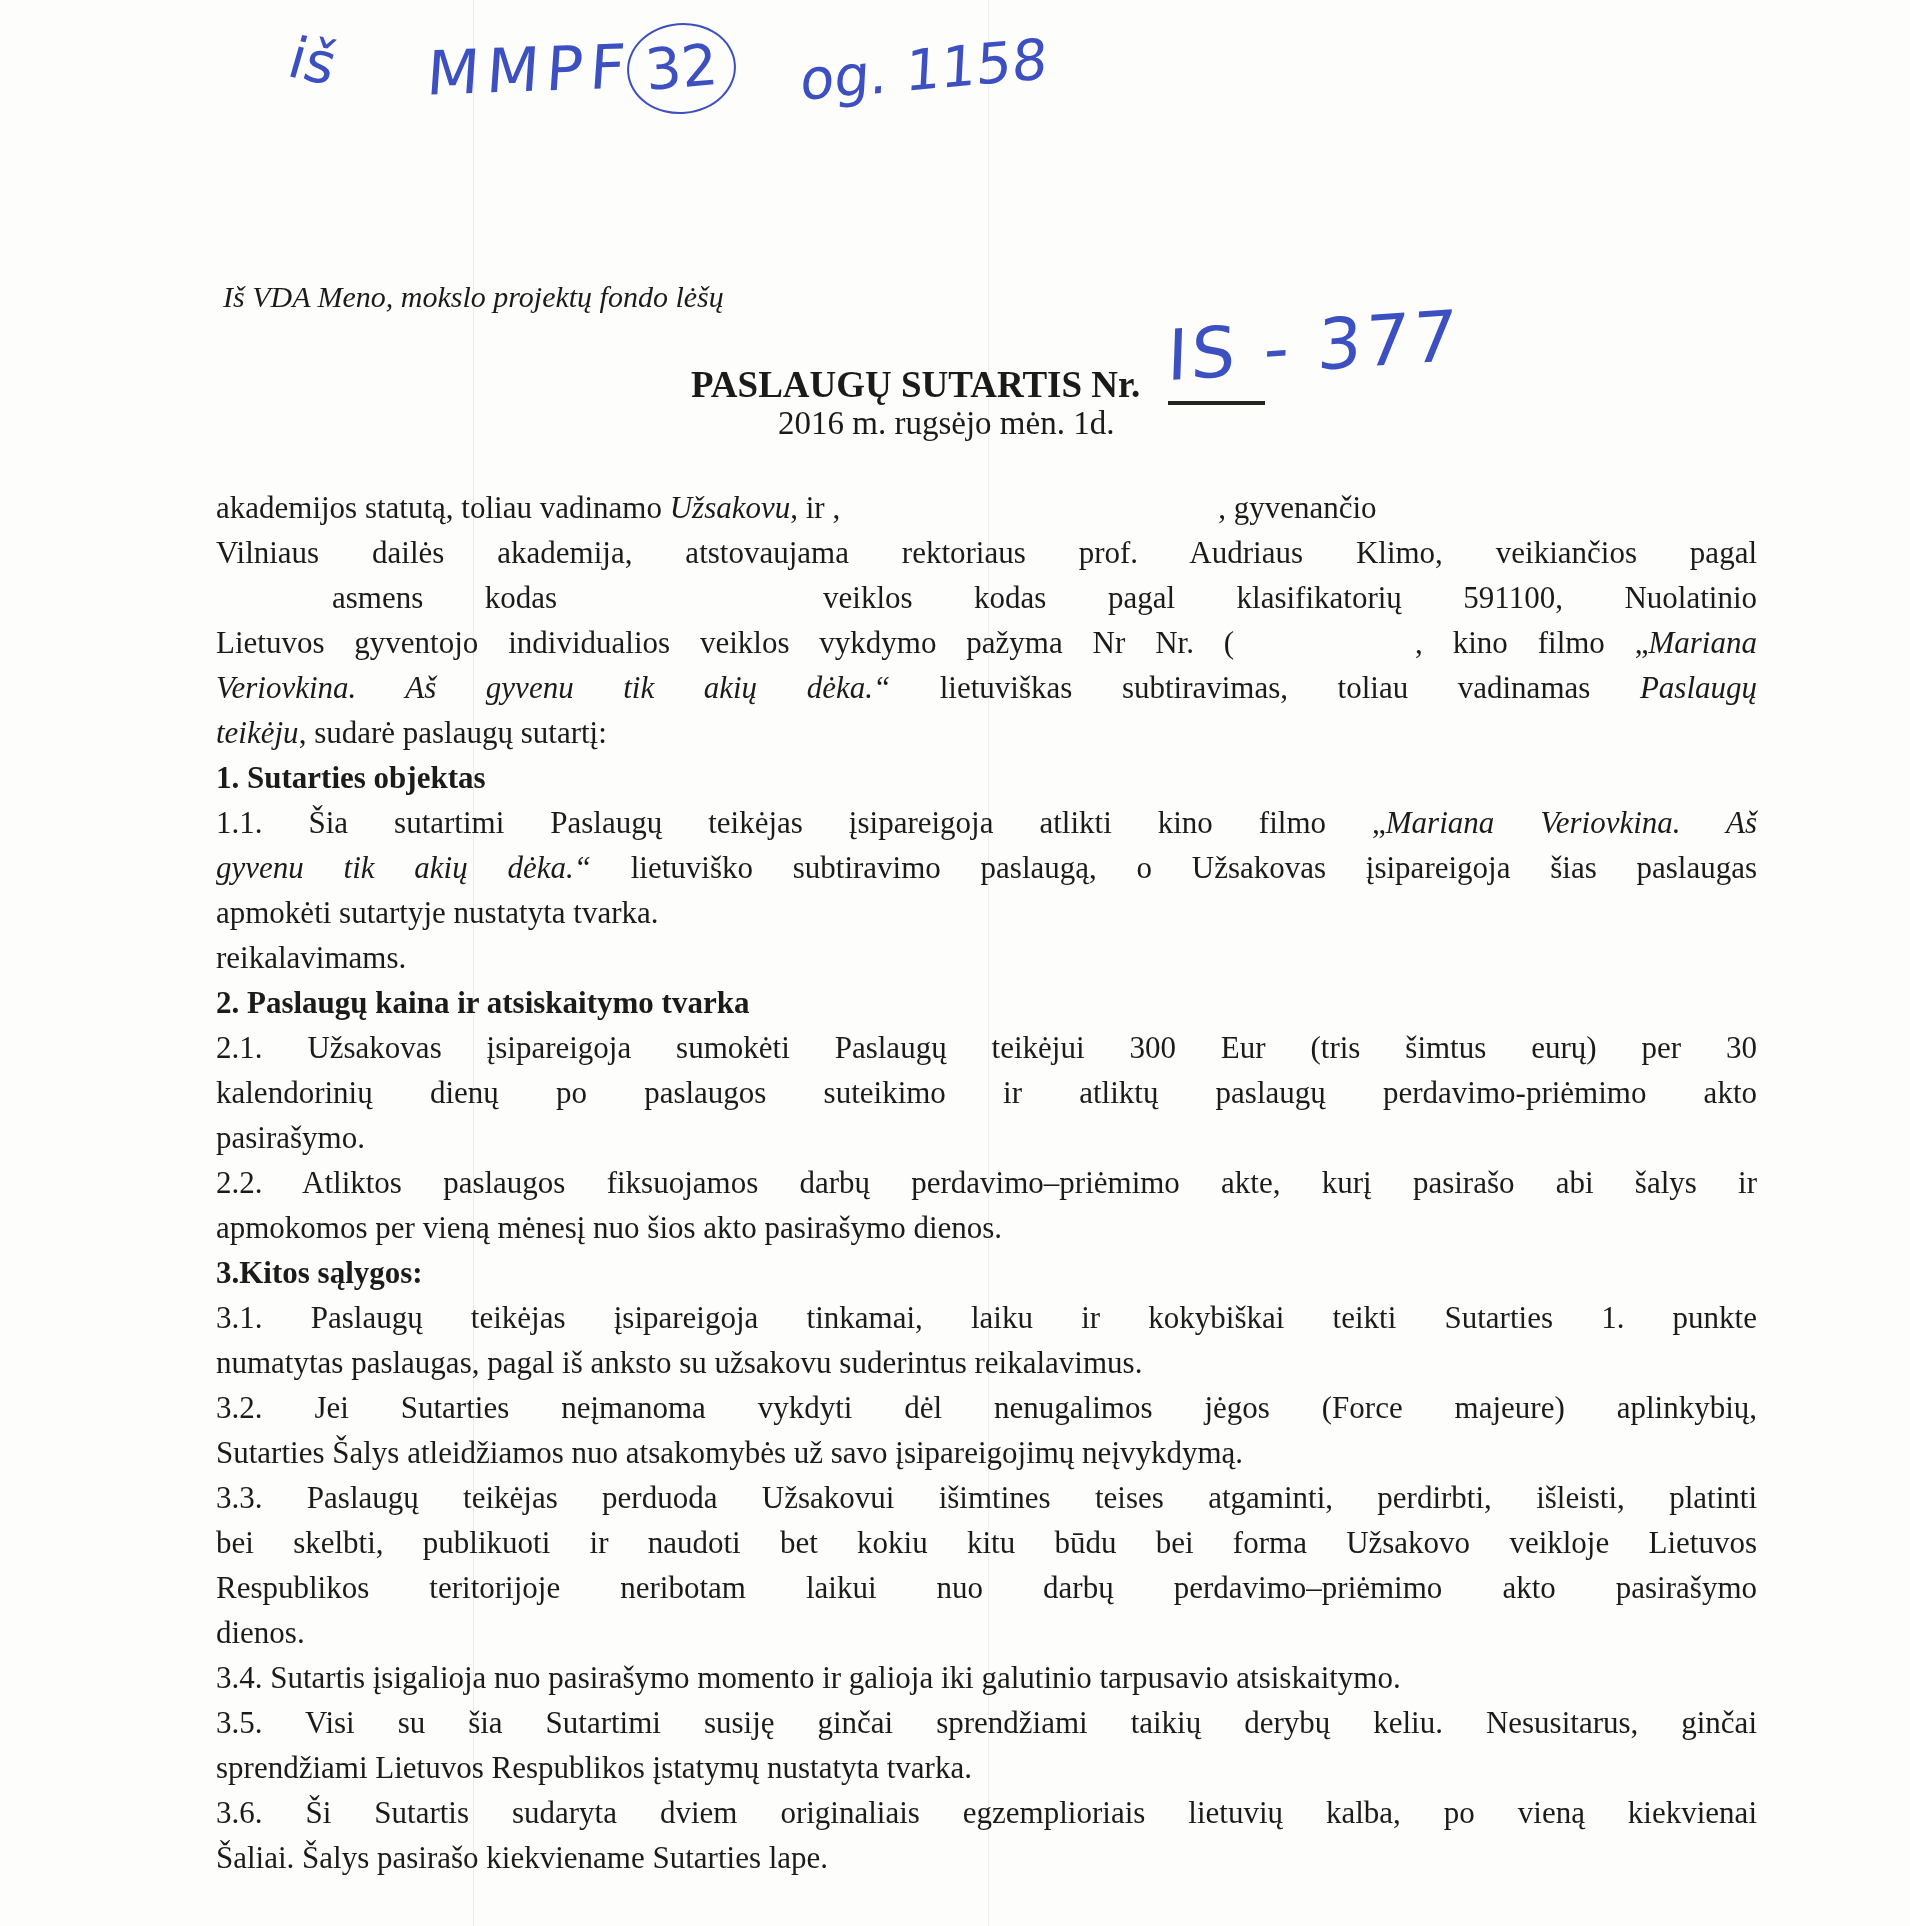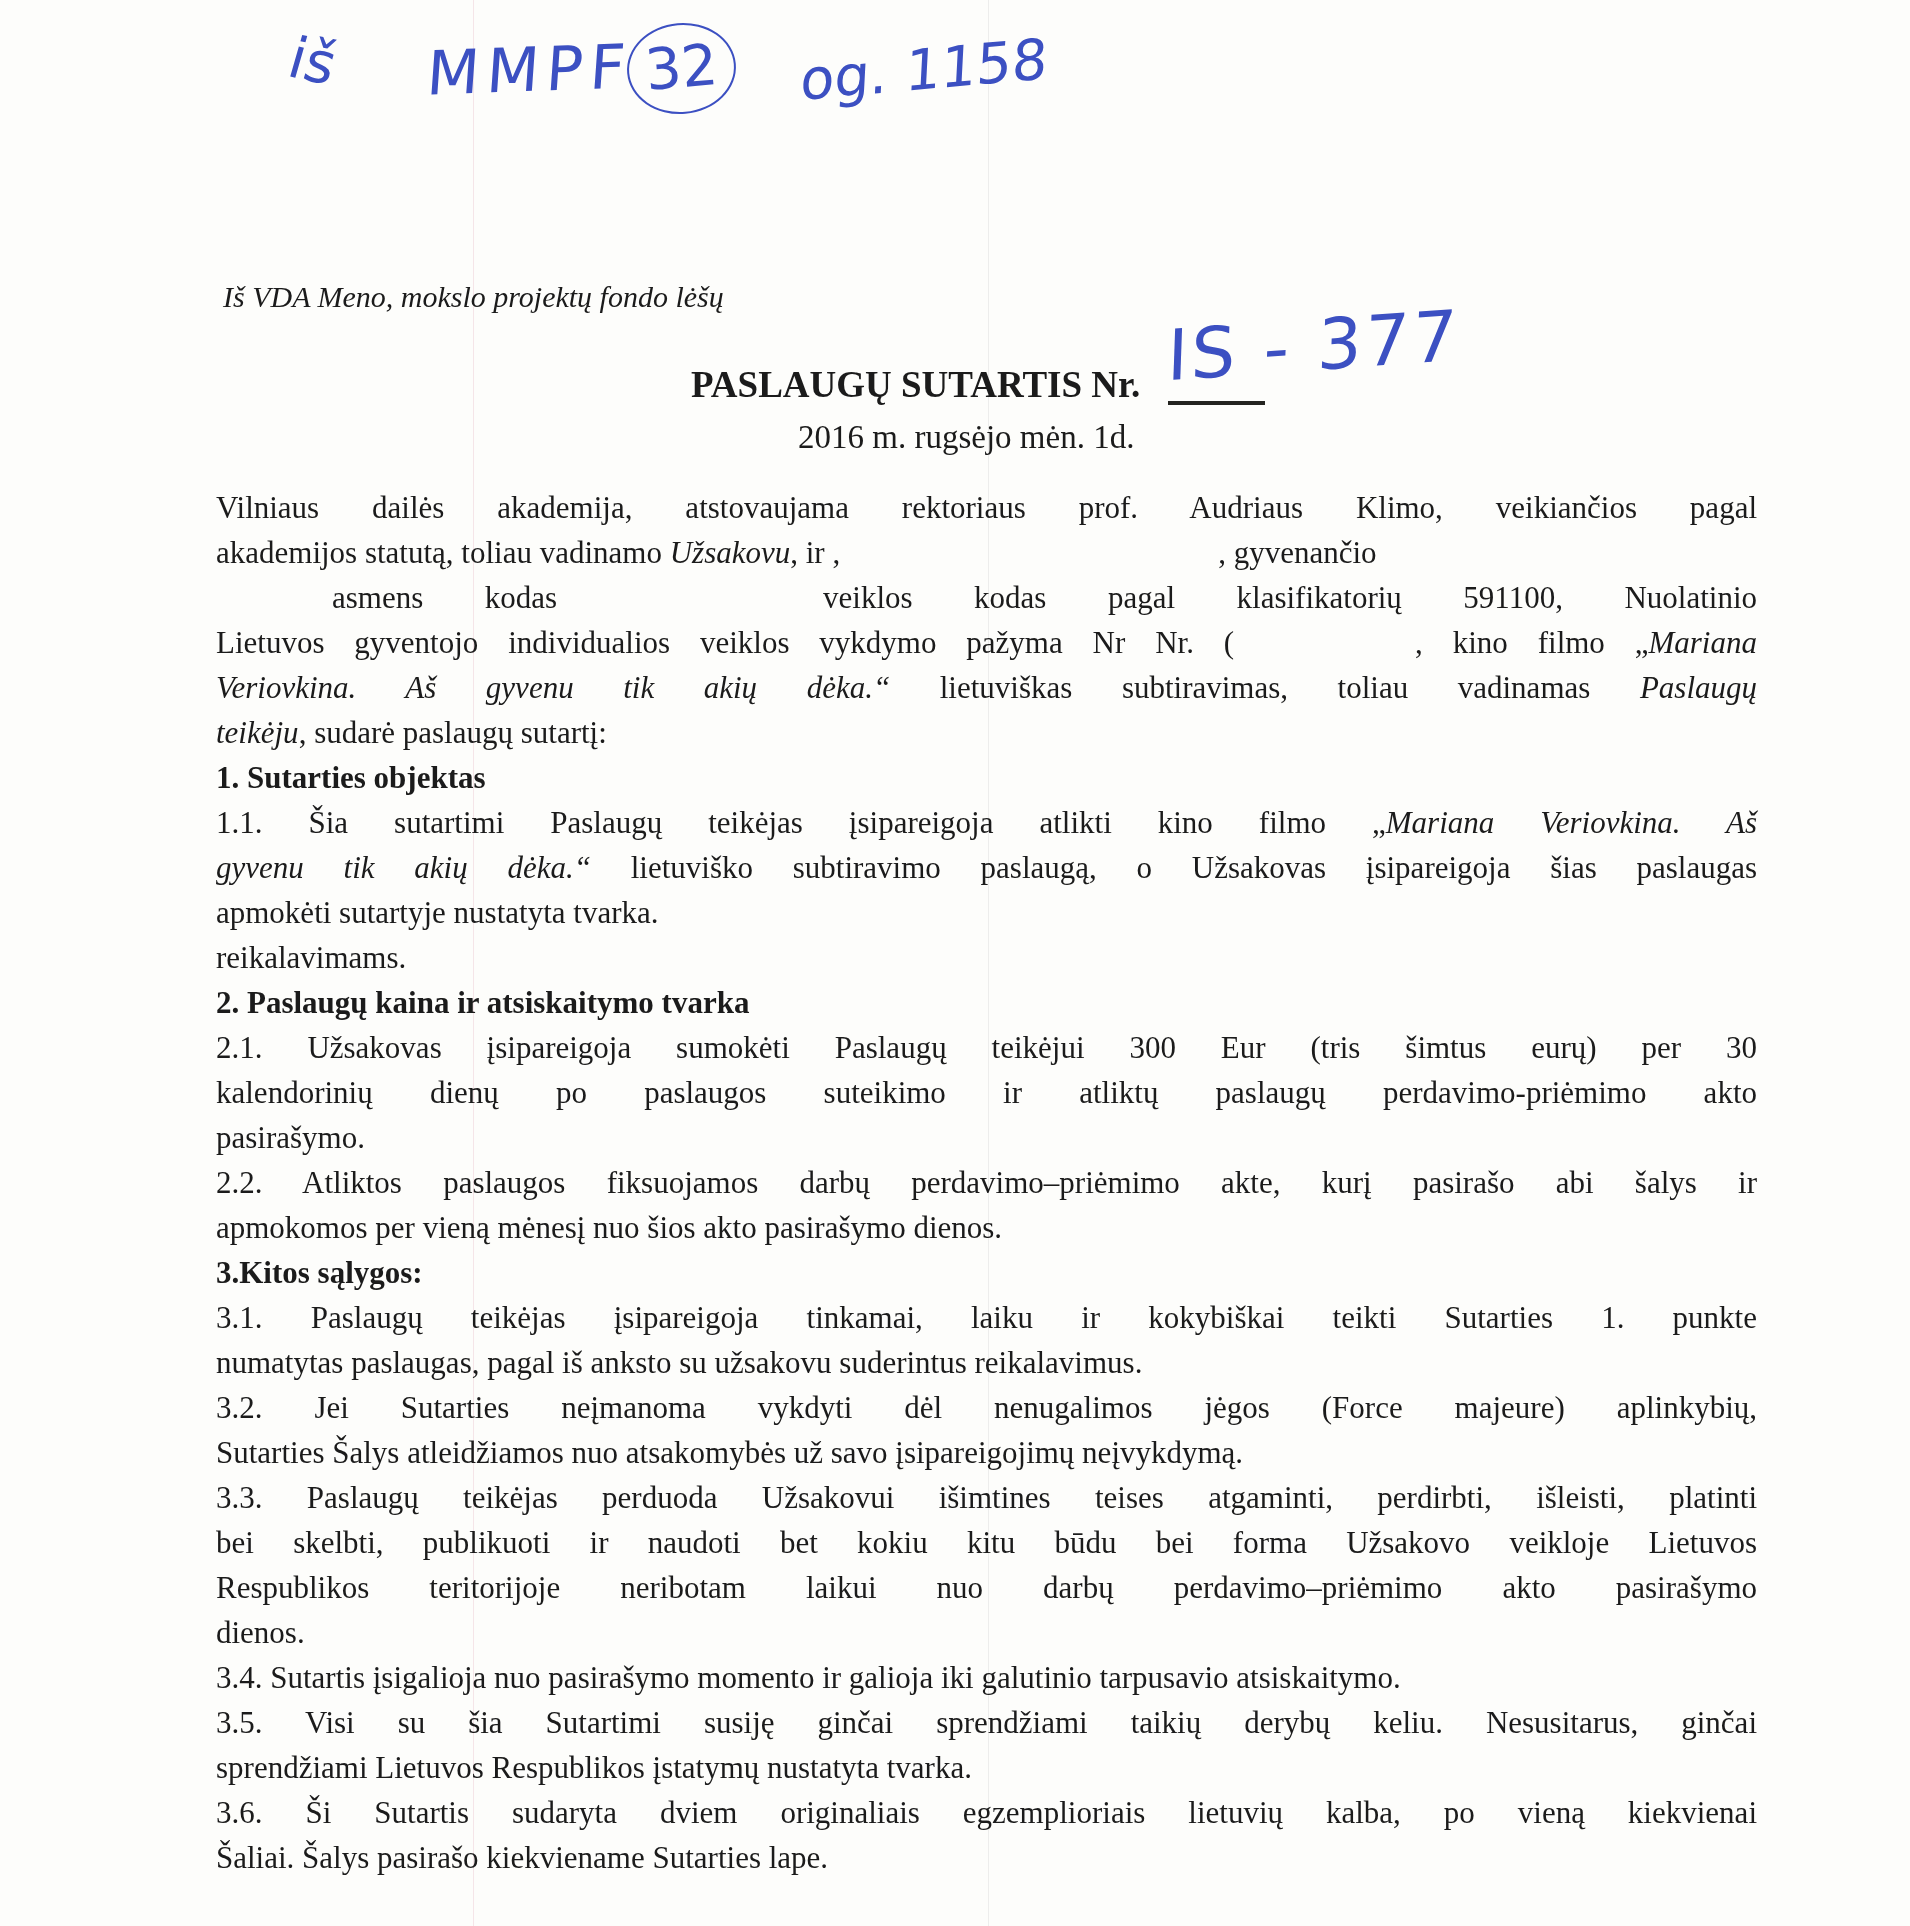--- a/index.html
+++ b/index.html
@@ -41,22 +41,22 @@
   
   .funding-note{
     position:absolute;left:223px;top:280px;
     font-style:italic;font-size:30px;white-space:nowrap;
   }
   .doc-title{
     position:absolute;left:691px;top:339px;
     font-size:37px;font-weight:700;white-space:nowrap;margin-top:24px;
   }
   .doc-date{
-    position:absolute;left:778px;top:419px;
-    font-size:33px;white-space:nowrap;margin-left:20px;
+    position:absolute;left:778px;top:405px;
+    font-size:33px;white-space:nowrap;
   }
 
   
   .body-block{position:absolute;left:216px;top:485px;width:1541px;}
   .bline{height:45px;line-height:45px;font-size:31px;}
   .bline.justify{text-align:justify;text-align-last:justify;}
   .bline.left{text-align:left;}
   .bline.bold{font-weight:700;}
   .bline .it{font-style:italic;}
   .bline .gap{display:inline-block;height:0.8px;}
@@ -74,22 +74,22 @@
   <span class="hand mark-circle">32</span>
   <span class="hand mark-reg">og. 1158</span>
 
   <div class="funding-note">Iš VDA Meno, mokslo projektų fondo lėšų</div>
   <div class="doc-title">PASLAUGŲ SUTARTIS Nr.</div>
   <span class="hand mark-contract-no">IS - 377</span>
   <div class="no-underline"></div>
   <div class="doc-date">2016 m. rugsėjo mėn. 1d.</div>
 
   <div class="body-block">
+      <div class="bline left"><span>akademijos statutą, toliau vadinamo </span><span class="it">Užsakovu</span><span>, ir ,</span><span class="gap" style="width: 378px;"></span><span>, gyvenančio</span></div>
       <div class="bline justify"><span>Vilniaus dailės akademija, atstovaujama rektoriaus prof. Audriaus Klimo, veikiančios pagal</span></div>
-      <div class="bline left"><span>akademijos statutą, toliau vadinamo </span><span class="it">Užsakovu</span><span>, ir ,</span><span class="gap" style="width: 378px;"></span><span>, gyvenančio</span></div>
       <div class="bline justify"><span class="gap" style="width: 116px;"></span><span>asmens kodas</span><span class="gap" style="width: 266px;"></span><span>veiklos kodas pagal klasifikatorių 591100, Nuolatinio</span></div>
       <div class="bline justify"><span>Lietuvos gyventojo individualios veiklos vykdymo pažyma Nr Nr. (</span><span class="gap" style="width: 181px;"></span><span>, kino filmo „</span><span class="it">Mariana</span></div>
       <div class="bline justify"><span class="it">Veriovkina. Aš gyvenu tik akių dėka.“</span><span> lietuviškas subtiravimas, toliau vadinamas </span><span class="it">Paslaugų</span></div>
       <div class="bline left"><span class="it">teikėju</span><span>, sudarė paslaugų  sutartį:</span></div>
       <div class="bline left bold"><span>1. Sutarties objektas</span></div>
       <div class="bline justify"><span>1.1. Šia sutartimi Paslaugų teikėjas įsipareigoja atlikti kino filmo „</span><span class="it">Mariana Veriovkina. Aš</span></div>
       <div class="bline justify"><span class="it">gyvenu tik akių dėka.“</span><span> lietuviško subtiravimo paslaugą, o Užsakovas  įsipareigoja šias paslaugas</span></div>
       <div class="bline left"><span>apmokėti sutartyje nustatyta tvarka.</span></div>
       <div class="bline left"><span>reikalavimams.</span></div>
       <div class="bline left bold"><span>2. Paslaugų kaina ir atsiskaitymo tvarka</span></div>

